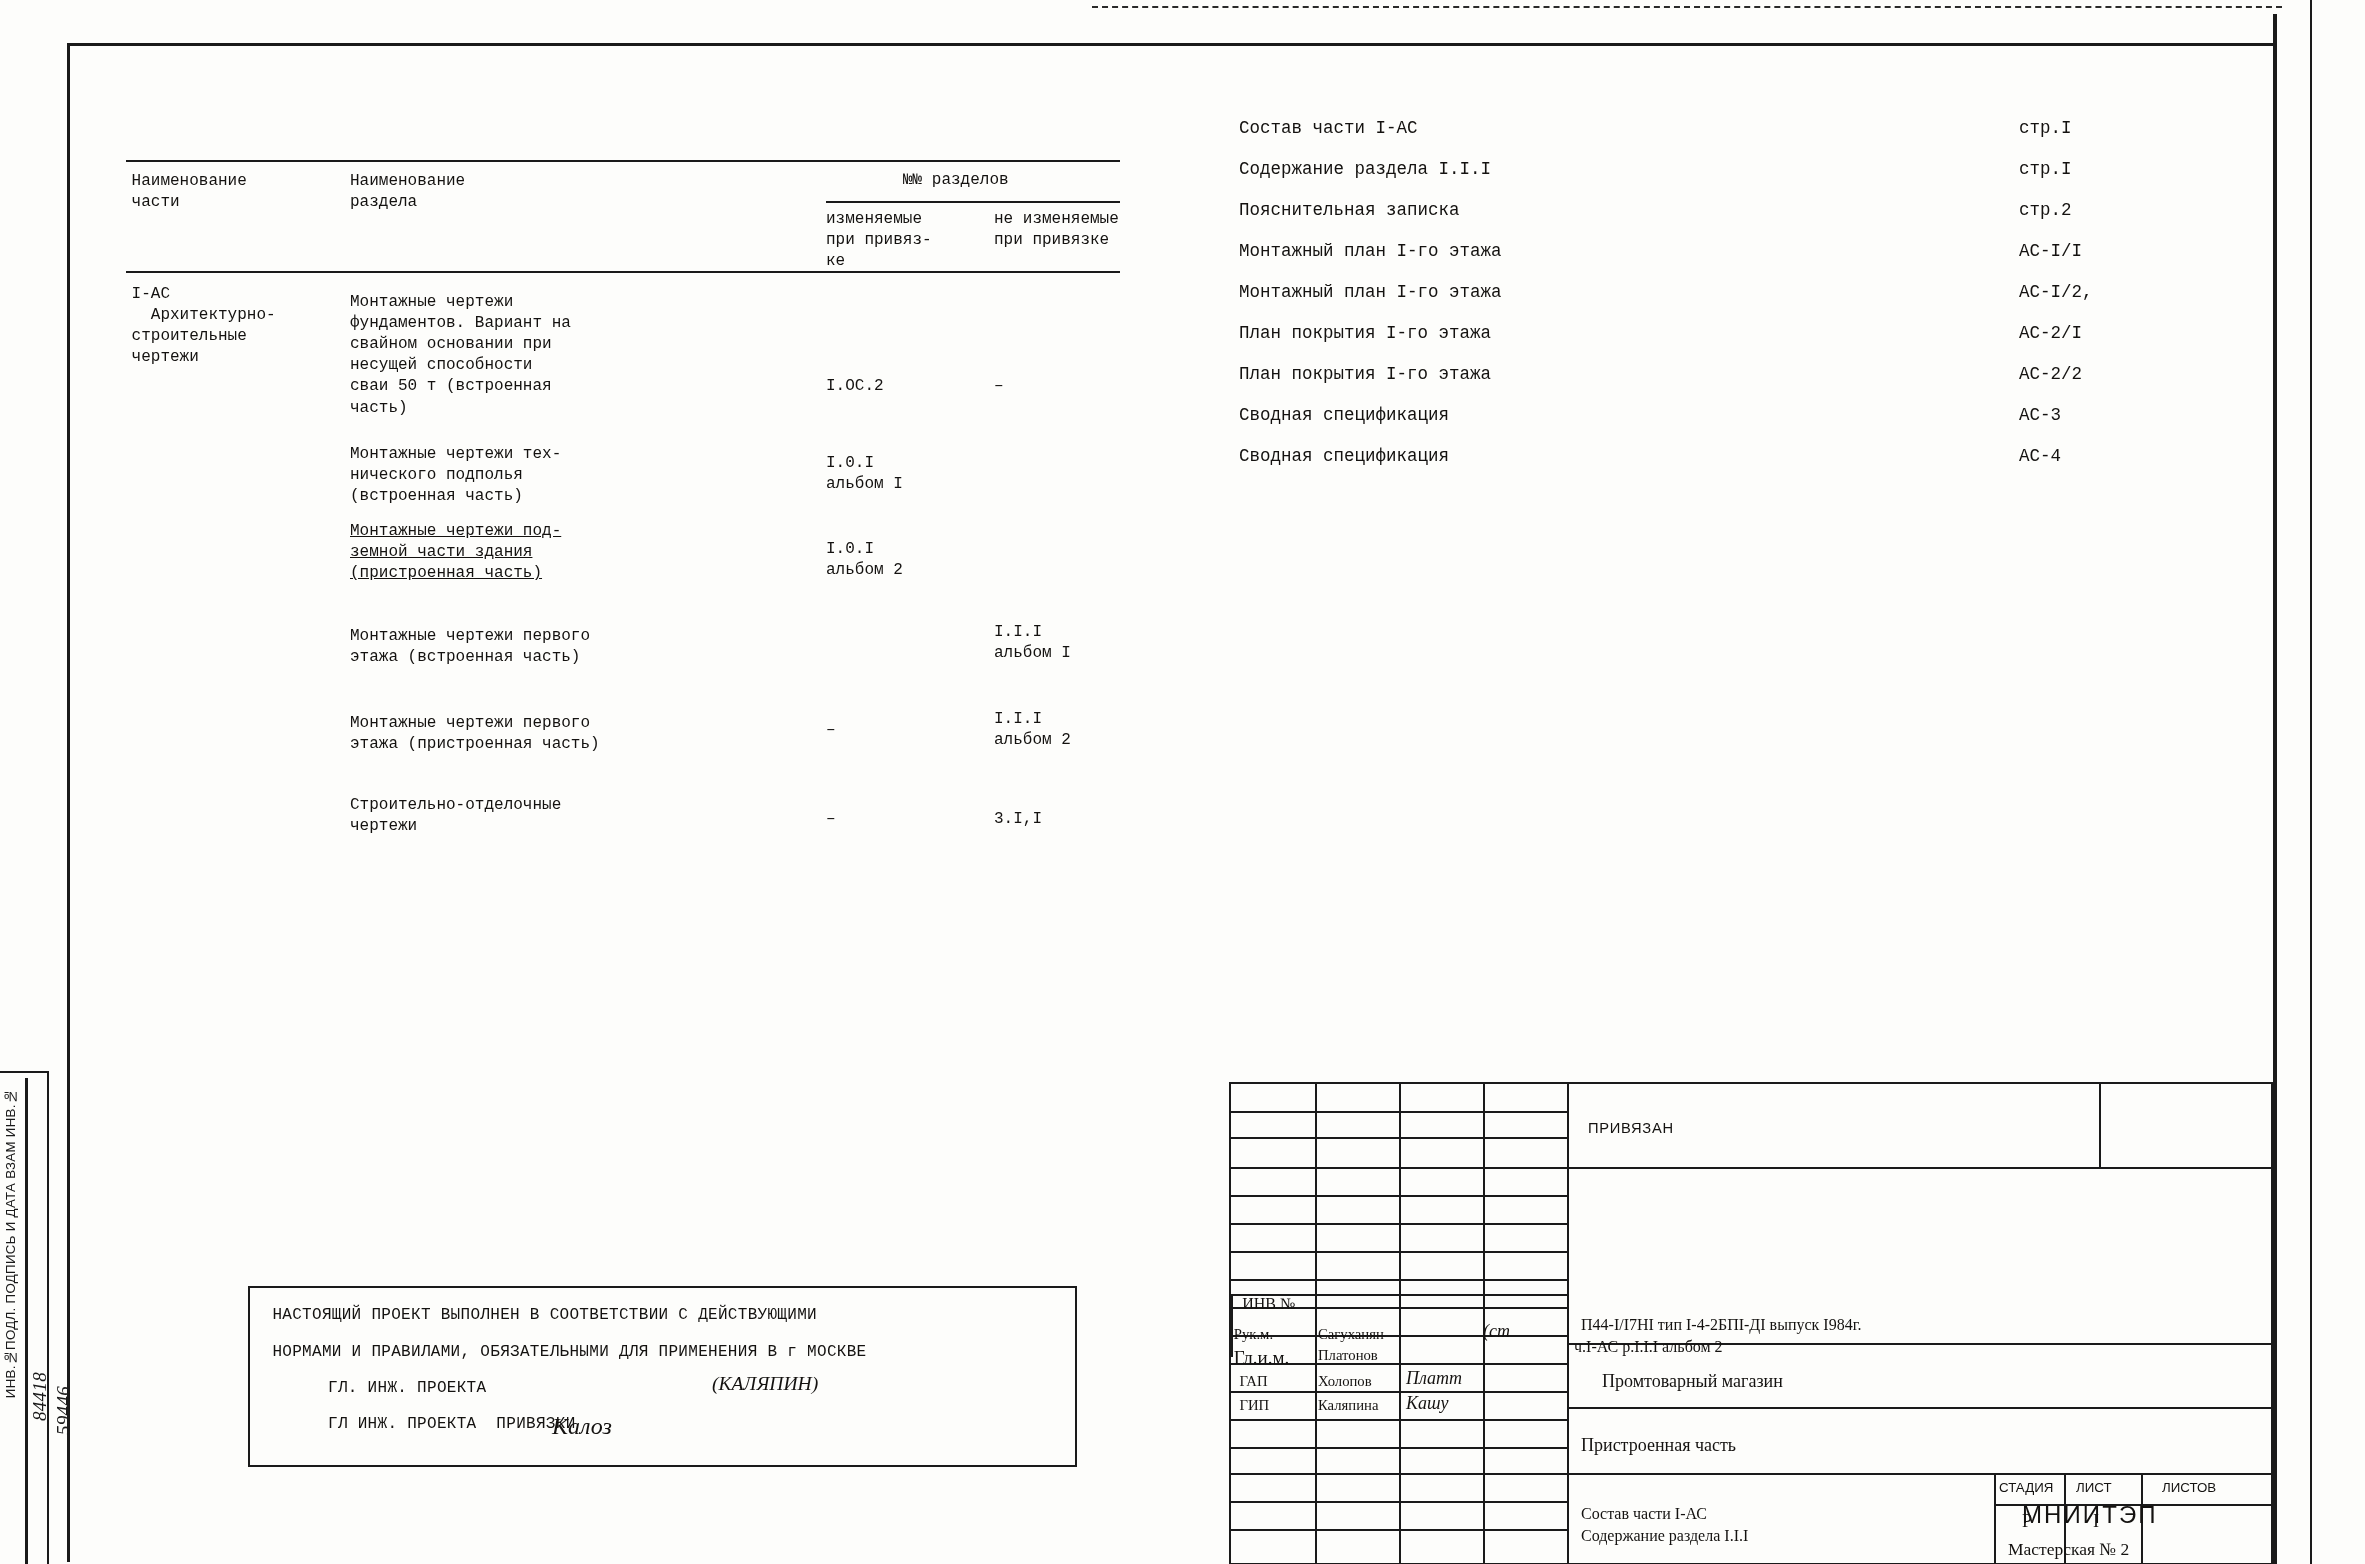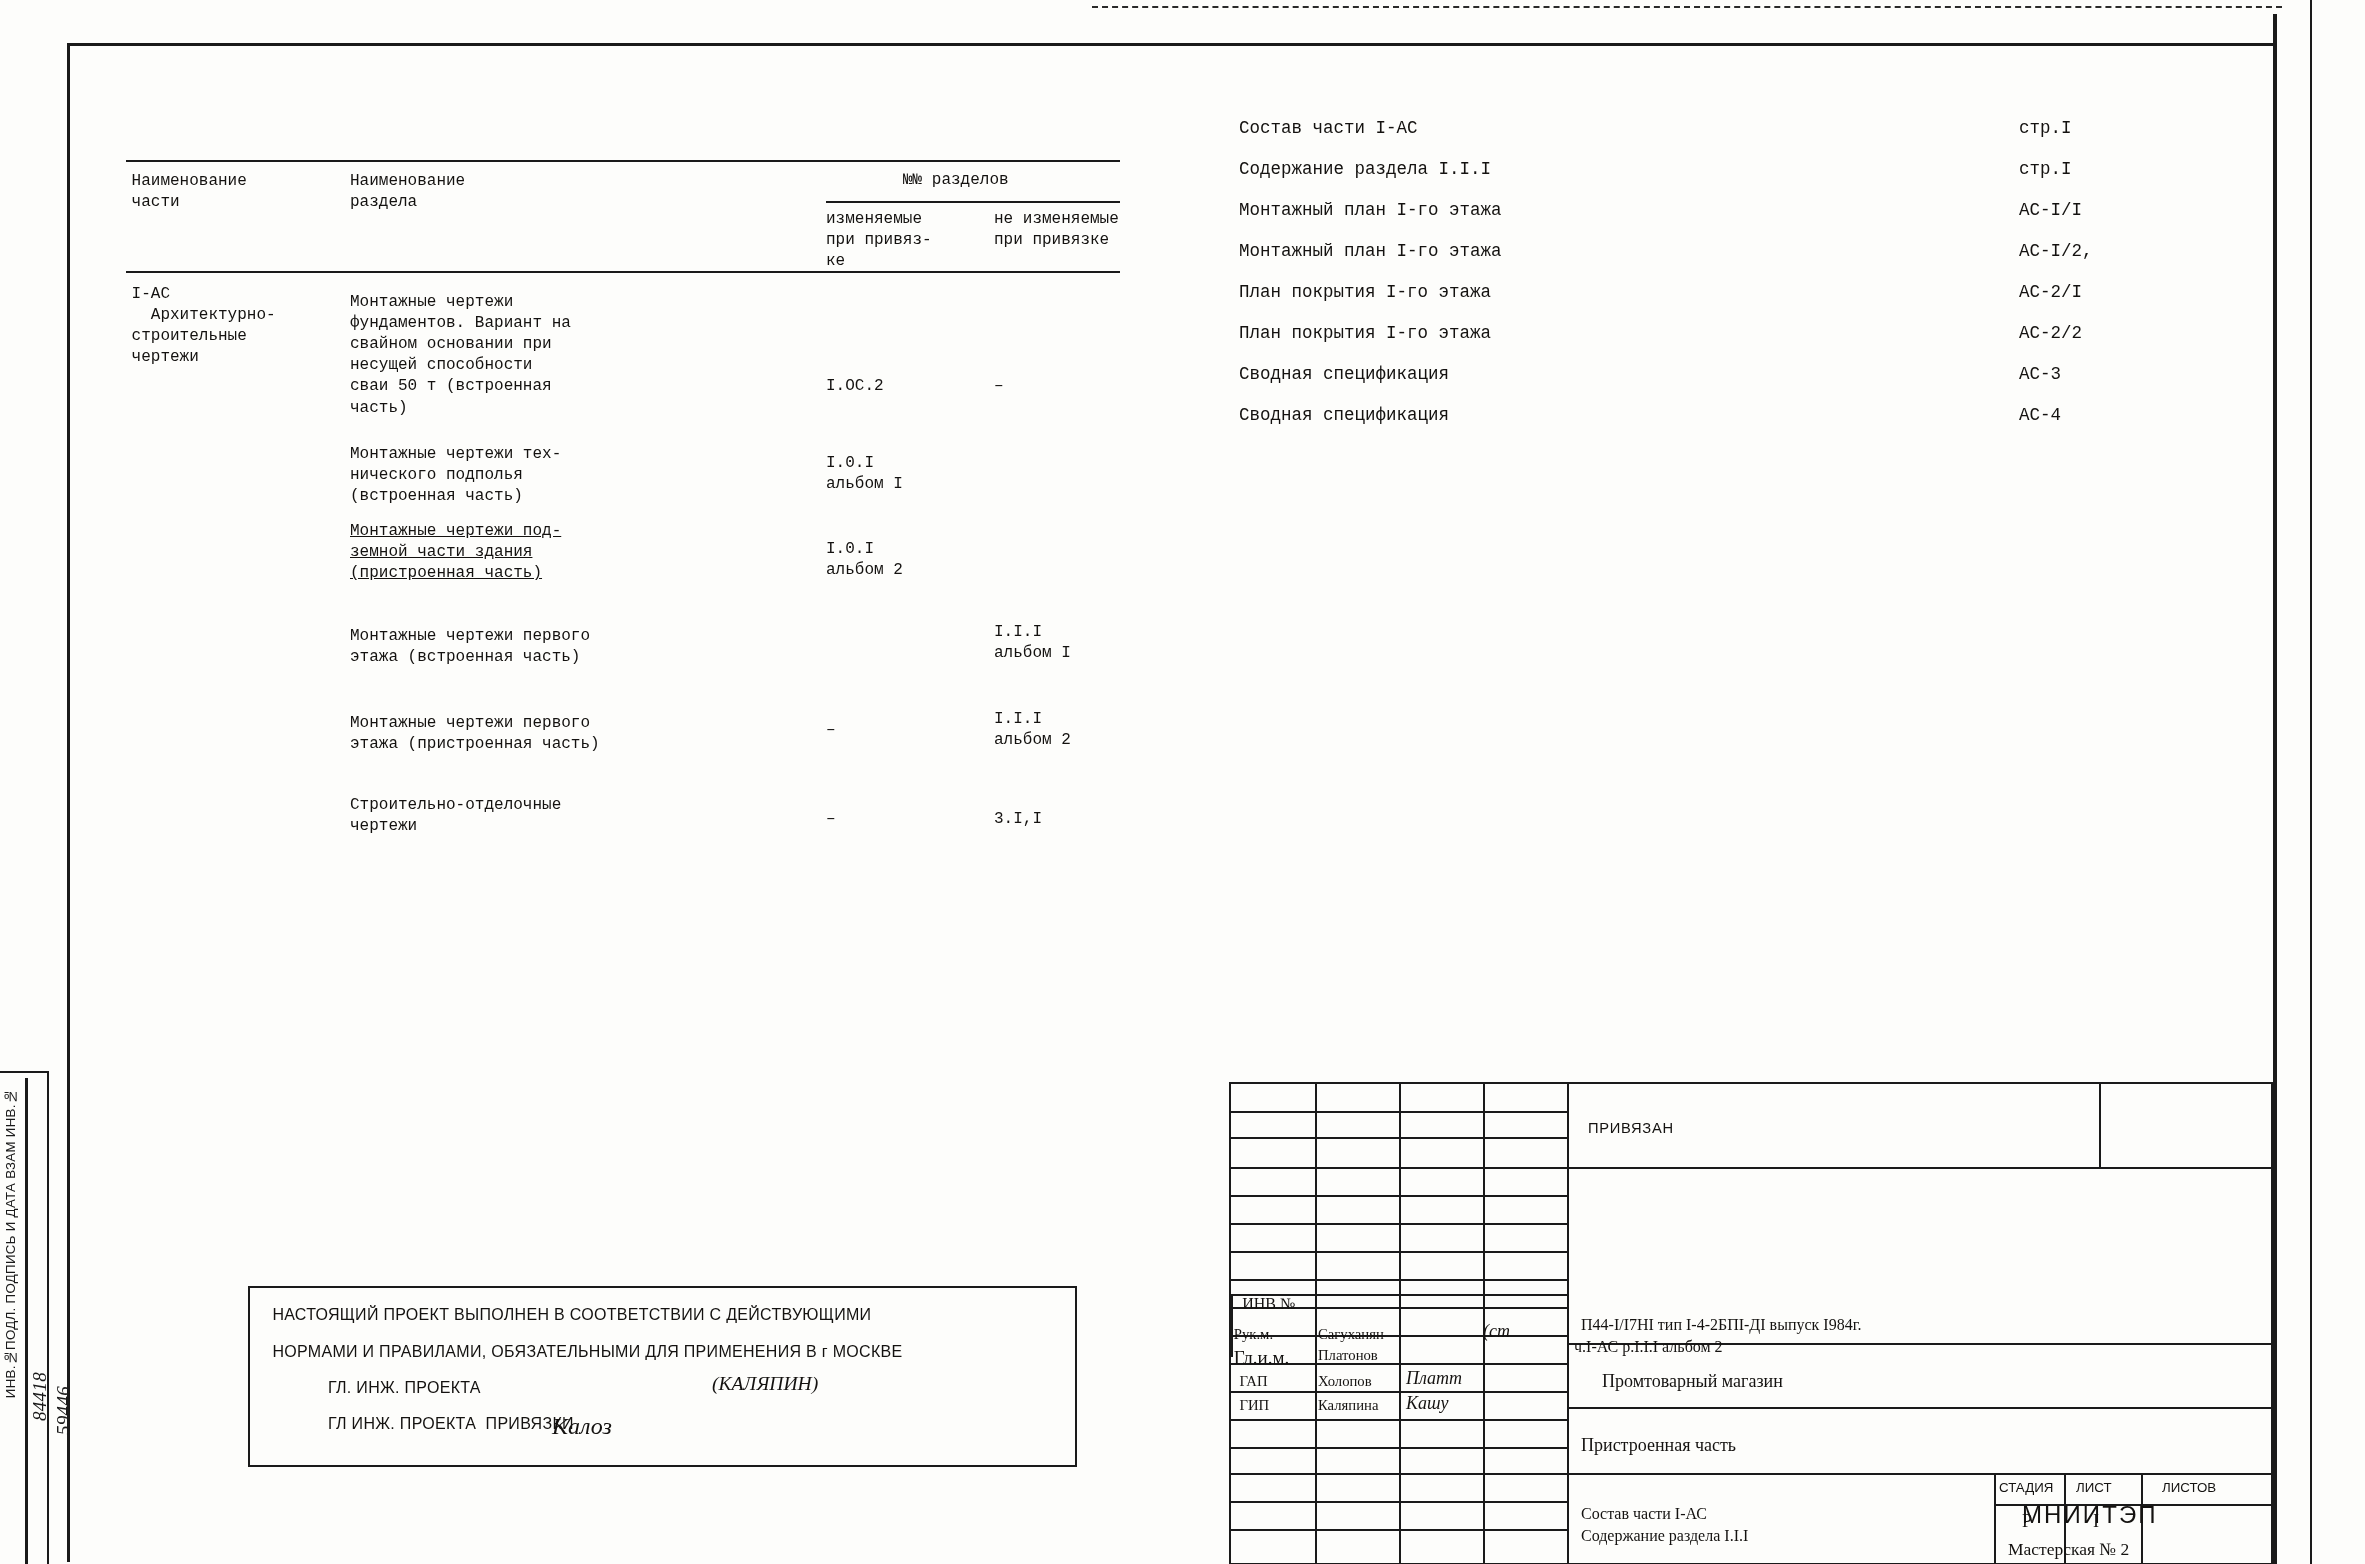--- a/index.html
+++ b/index.html
@@ -145,21 +145,21 @@
     left: 248px;
     top: 1286px;
     width: 829px;
     height: 181px;
     border: 2.8px solid #1a1a1a;
     box-sizing: border-box;
     background: transparent;
   }
   .notebox .nl {
     position: absolute;
-    font-family: Liberation Sans, sans-serif;
+    font-family: Liberation Mono, monospace;
     font-size: 16px;
     letter-spacing: 0.3px;
     color: #141210;
     white-space: pre;
   }
   .nl1 { left: 22.4px; top: 18px; }
   .nl2 { left: 22.4px; top: 55px; }
   .nl3 { left: 78px; top: 91px; }
   .nl4 { left: 78px; top: 127px; }
   .sig {
@@ -299,20 +299,24 @@
   </div>
 
   <div class="rlist">
     <div class="r">
       <span class="rname">Состав части I-АС</span>
       <span class="rcode">стр.I</span>
     </div>
     <div class="r">
       <span class="rname">Содержание раздела I.I.I</span>
       <span class="rcode">стр.I</span>
+    </div>
+    <div class="r">
+      <span class="rname">Пояснительная записка</span>
+      <span class="rcode">стр.2</span>
     </div>
     <div class="r">
       <span class="rname">Монтажный план I-го этажа</span>
       <span class="rcode">АС-I/I</span>
     </div>
     <div class="r">
       <span class="rname">Монтажный план I-го этажа</span>
       <span class="rcode">АС-I/2,</span>
     </div>
     <div class="r">

